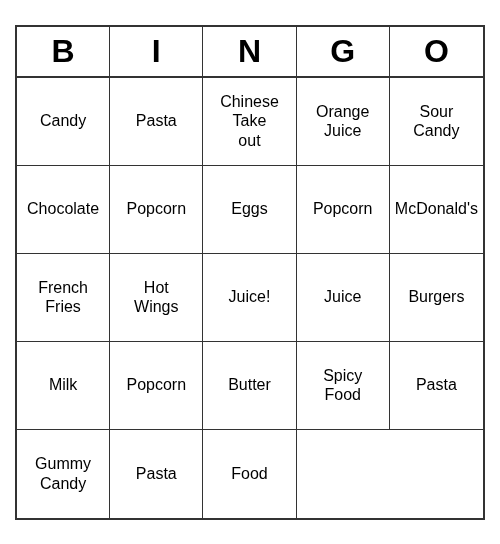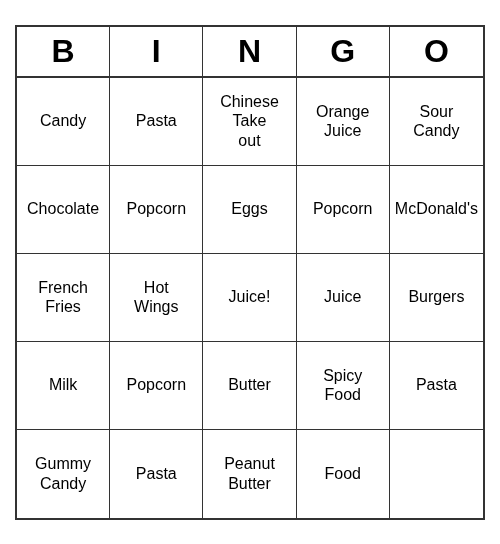--- a/index.html
+++ b/index.html
@@ -129,19 +129,16 @@
       <div class="bingo-cell">
         <span class="sm">Pasta</span>
       </div>
       <div class="bingo-cell">
         <span class="xs">Gummy<br>Candy</span>
       </div>
       <div class="bingo-cell">
         <span class="xl">Pasta</span>
       </div>
       <div class="bingo-cell">
-        <span class="sm">Peanut<br>Butter</span>
-      </div>
-      <div class="bingo-cell">
         <span class="xl">Food</span>
       </div>
     </div>
 </div>
 
 </body></html>

